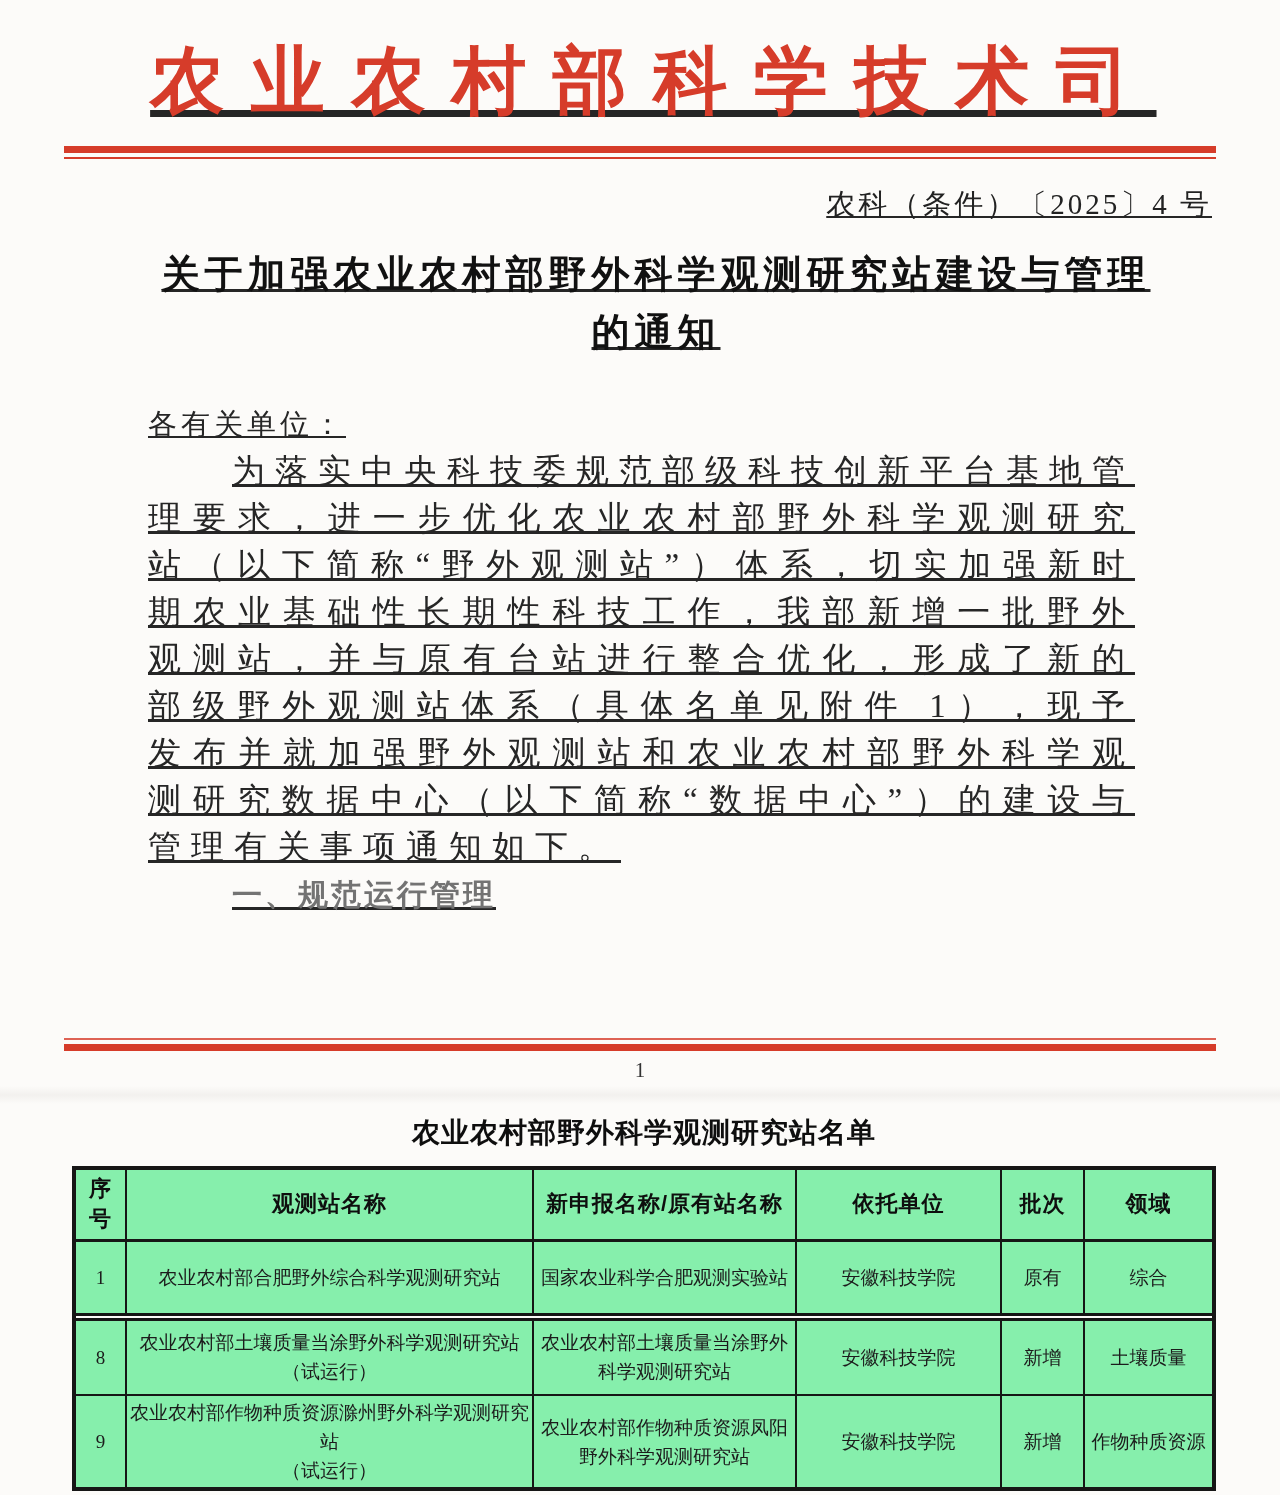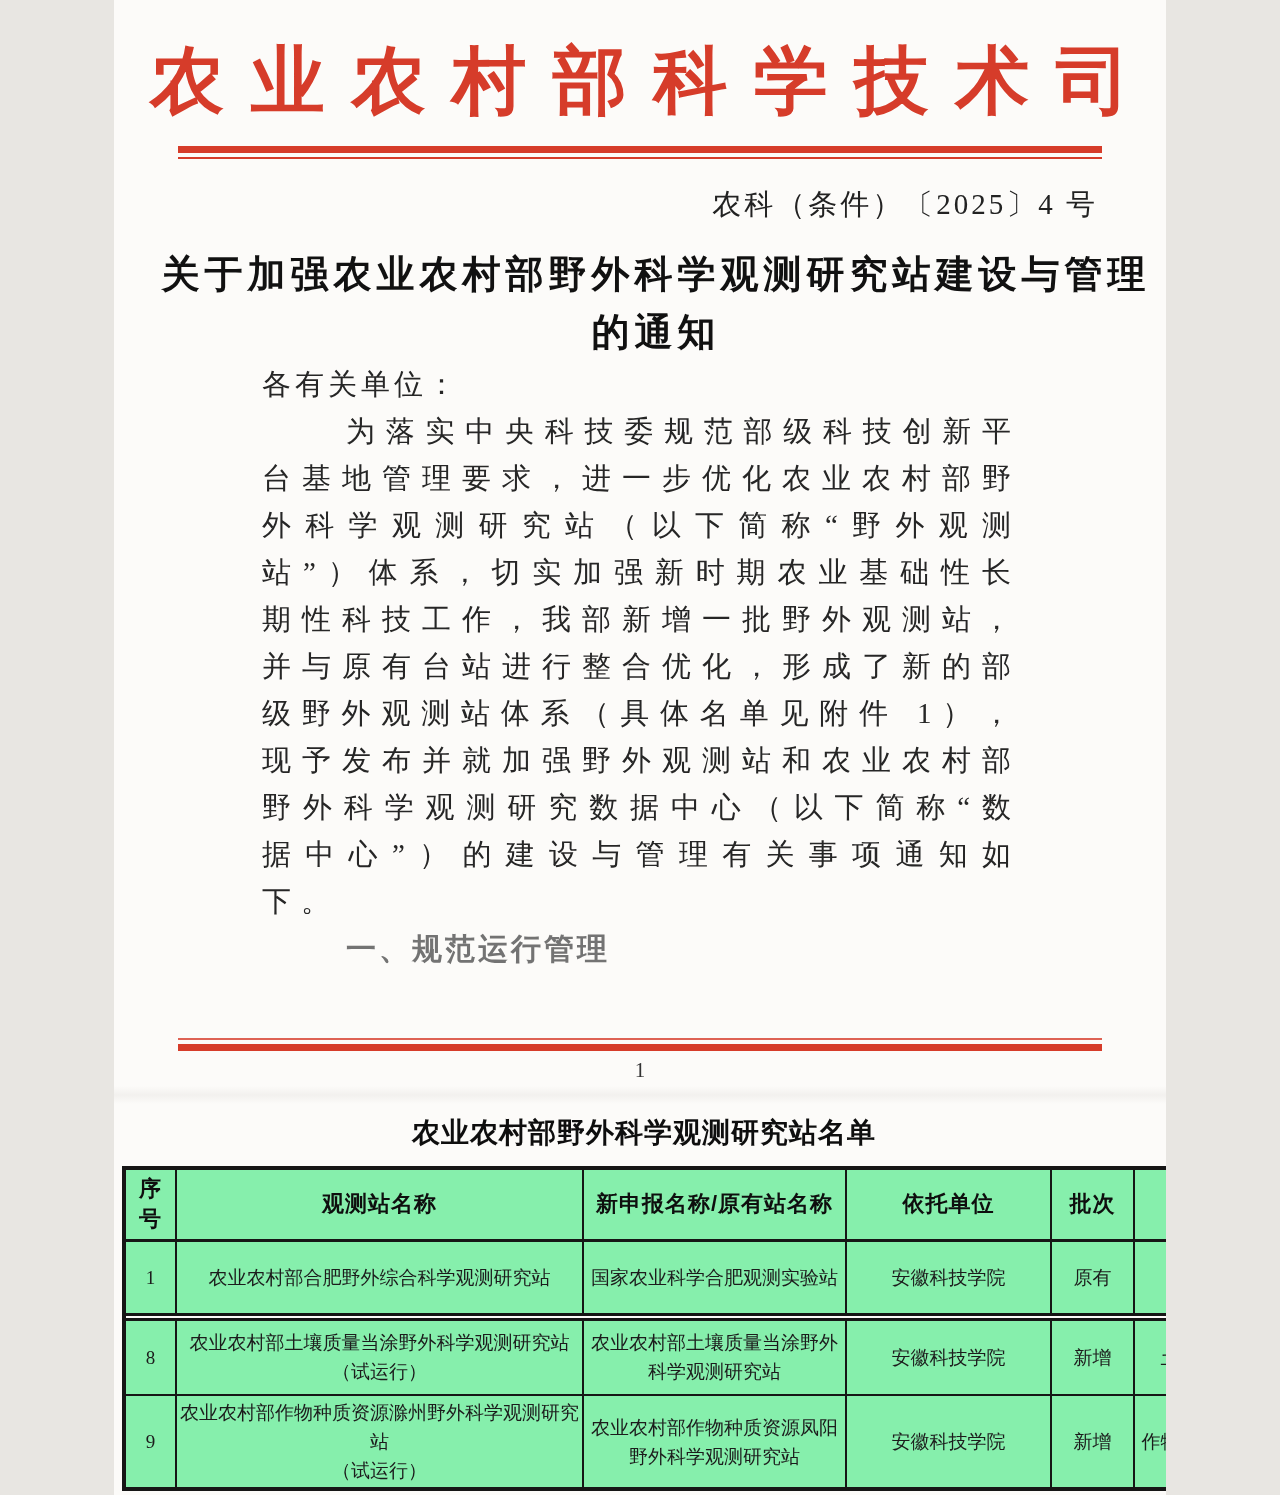--- a/index.html
+++ b/index.html
@@ -1,45 +1,46 @@
 <!DOCTYPE html>
 <html style="--red: #d63c2a;"><head>
 <meta charset="utf-8">
 <style>
   :root { --red:#d63c2a; --ink:#262626; --tb:#161616; }
   * { margin:0; padding:0; box-sizing:border-box; }
   html,body { background:#e8e6e2; }
   .page {
-    position:relative; width:1052px; height:1495px; margin:0 auto;
+    position:relative; width:1280px; height:1495px; margin:0 auto;
     background:#fcfbf9; overflow:hidden;
     font-family:"Liberation Serif","DejaVu Serif",serif;
     color:var(--ink);
+    text-decoration:underline;
   }
   
   .letterhead {
     margin-top:32px; text-align:center;
     font-size:74px; font-weight:bold; color:var(--red);
     letter-spacing:0.36em; text-indent:0.36em; white-space:nowrap;
   }
   .rule-wrap { margin:14px 64px 0 64px; }
   .rule-thick { height:7px; background:var(--red); }
   .rule-thin  { height:2px; background:var(--red); margin-top:4px; }
   .doc-number {
     margin-top:26px; padding-right:68px; text-align:right;
     font-size:29px; letter-spacing:3px; color:#222; white-space:nowrap;
   }
   .doc-title {
     margin-top:20px; text-align:center; font-weight:bold; color:#111;
     font-size:38px; line-height:58px; letter-spacing:5px;padding-left:32px;
   }
   
   .body-block { padding:0 145px 0 148px; }
-  .salutation { font-size:29px; line-height:47px; letter-spacing:4px; }
+  .salutation { margin-top:40px; font-size:29px; line-height:47px; letter-spacing:4px; }
   .para {
-    font-size:29px; line-height:47px; letter-spacing:10px;
+    font-size:33px; line-height:47px; letter-spacing:10px;
     text-align:justify; text-indent:84px;
   }
   .sec-heading {
     font-size:30px; line-height:47px; font-weight:bold; color:#737373;
     text-indent:84px; letter-spacing:3px;
     font-family:"Liberation Sans","DejaVu Sans",sans-serif;
   }
   .lead-bold { font-weight:bold; color:#111; }
   
   .page1-footer { position:absolute; top:1038px; left:64px; right:64px; }

